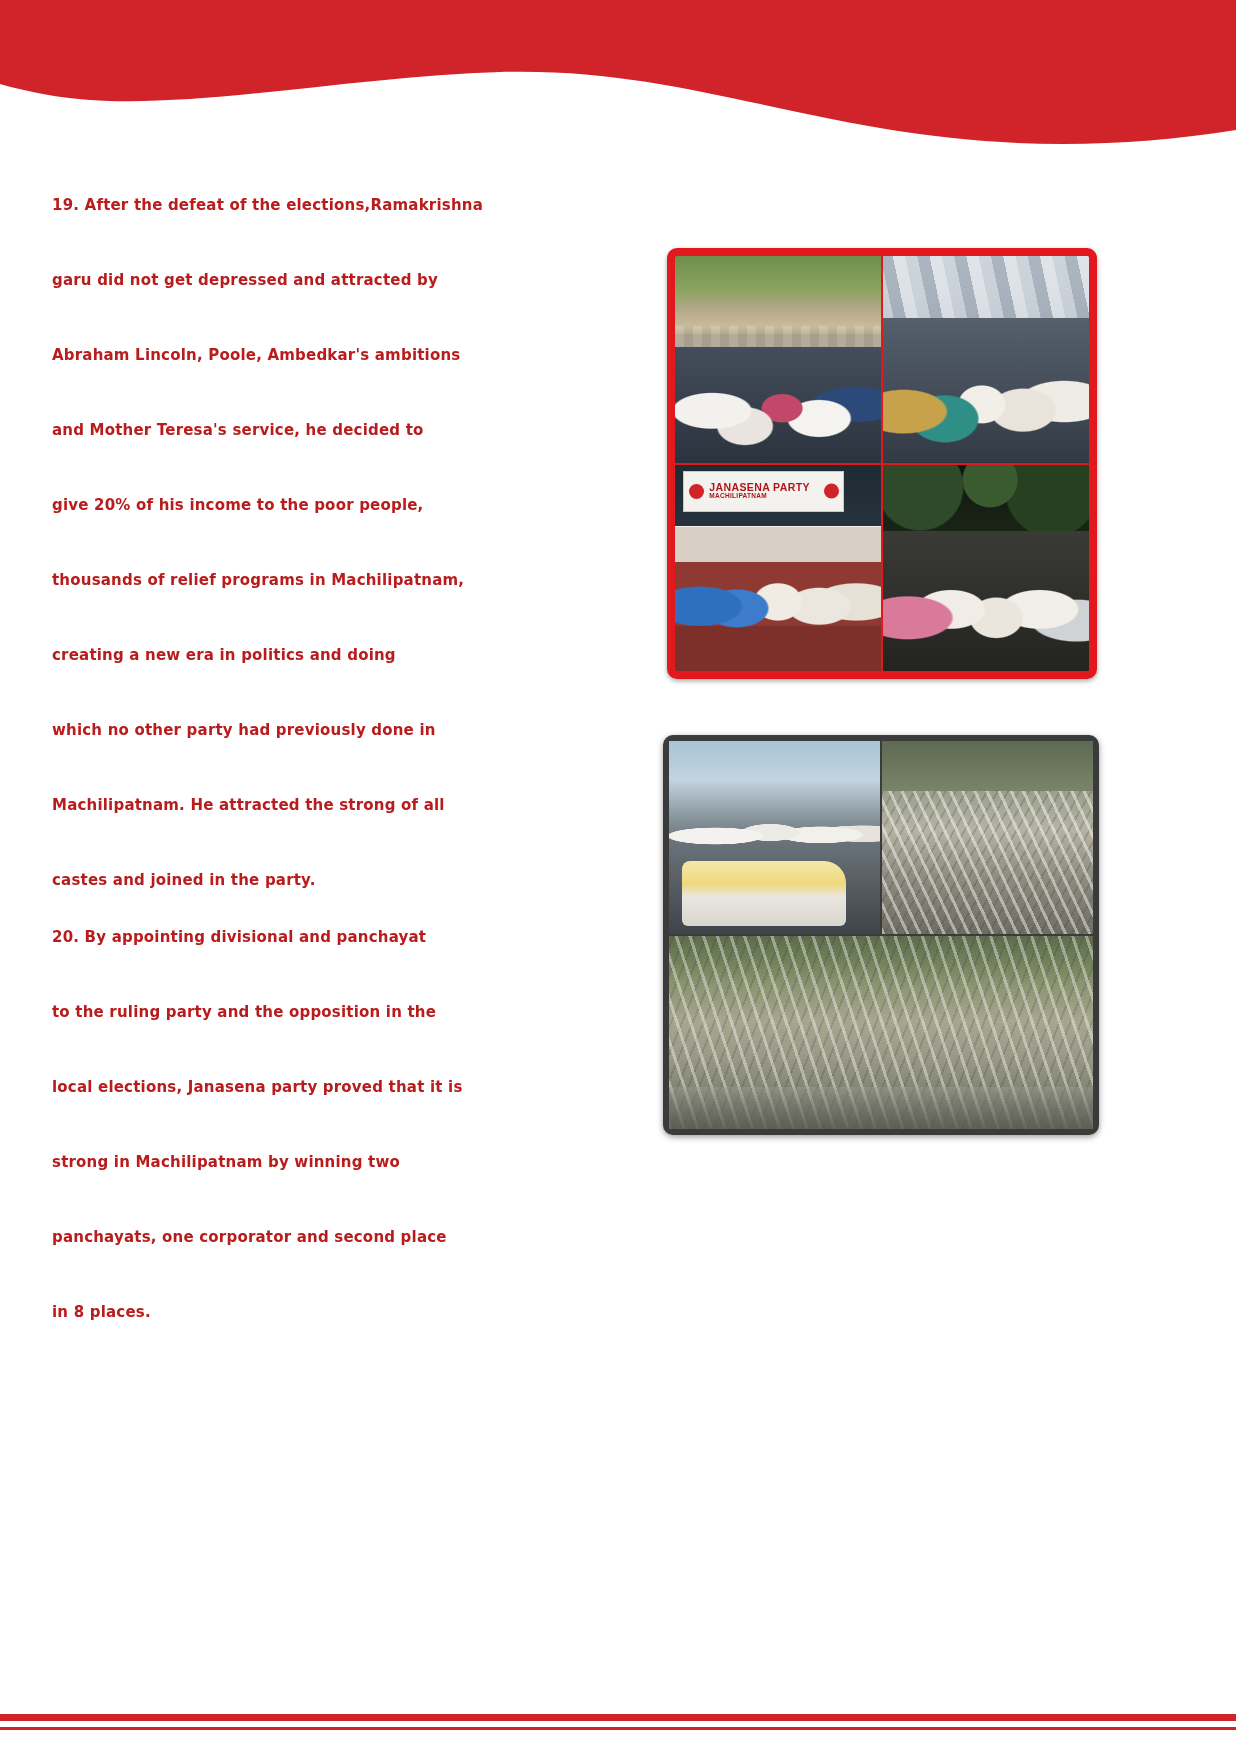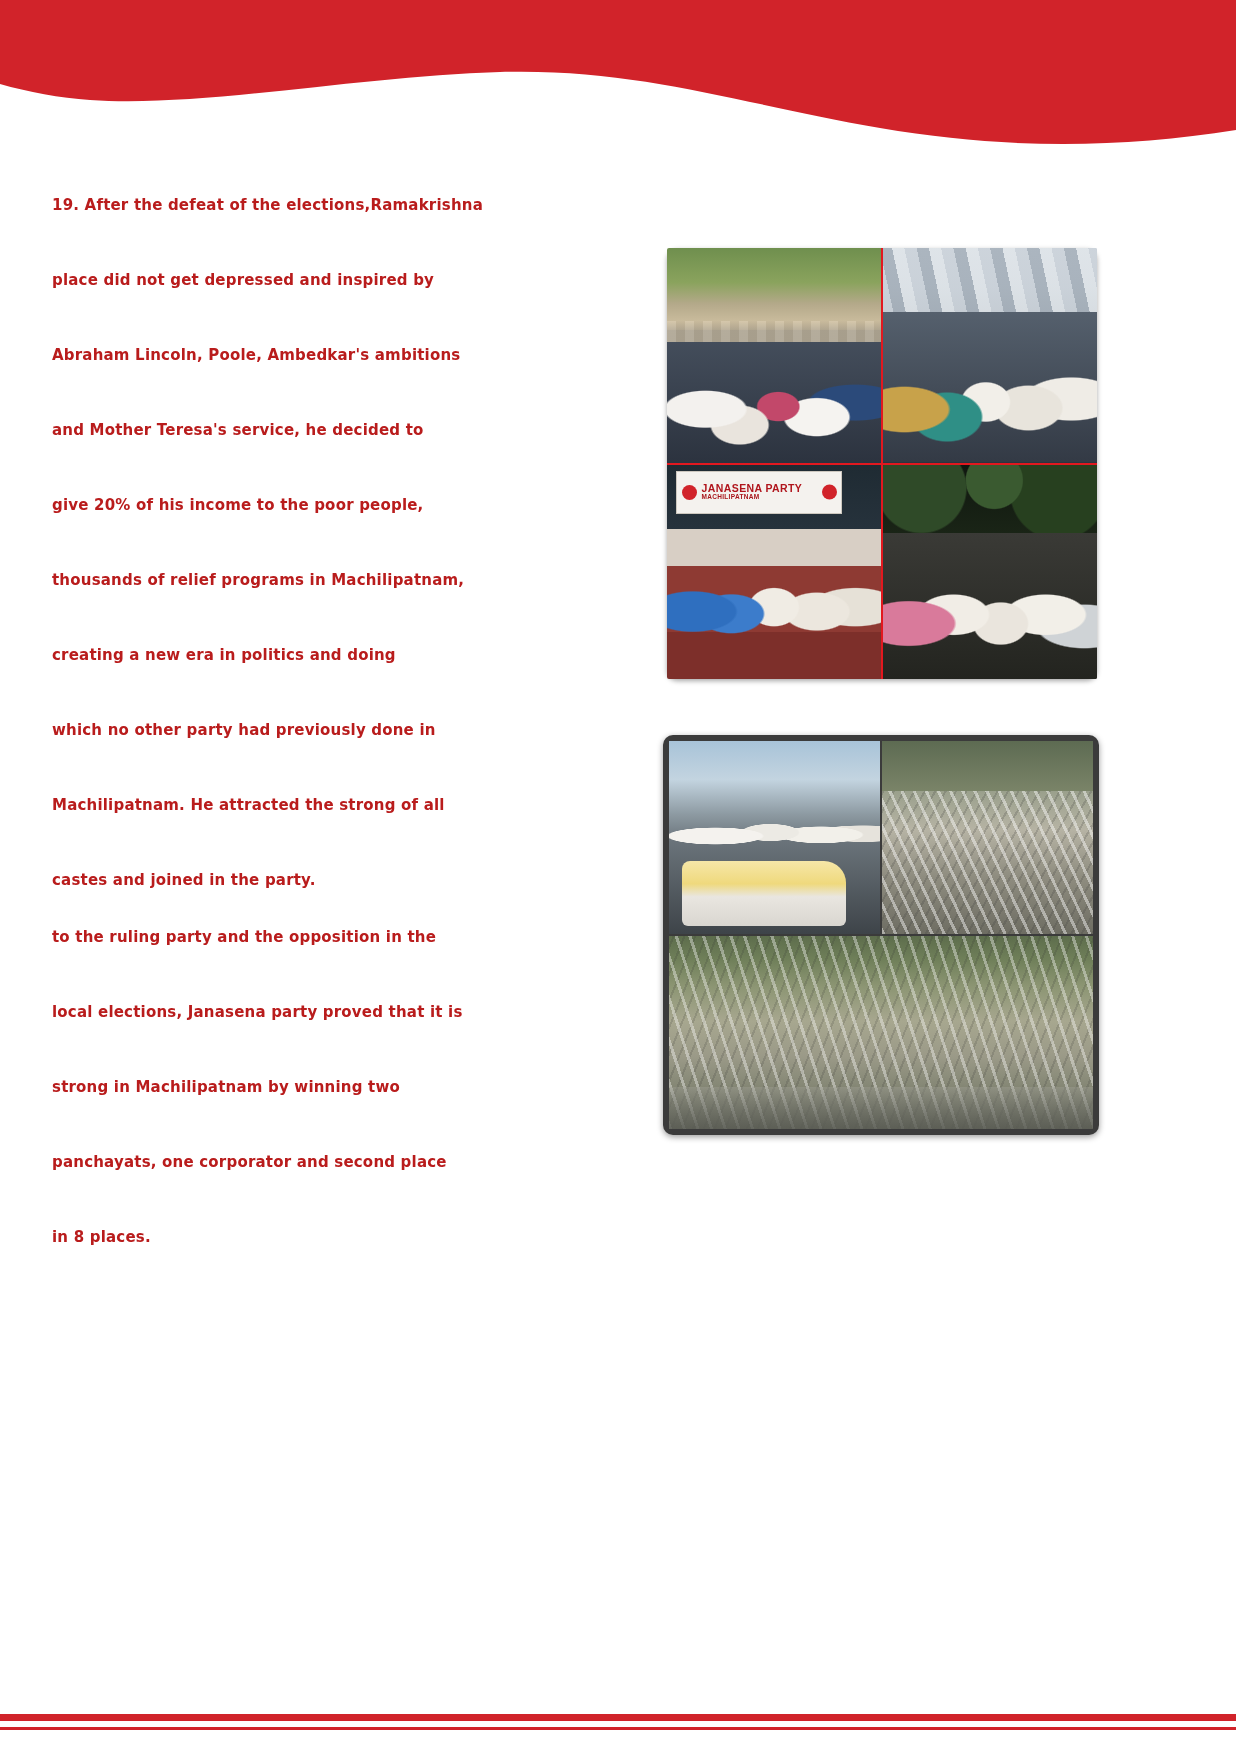--- a/index.html
+++ b/index.html
@@ -74,20 +74,21 @@
 
   
   .collage1 {
     position: absolute;
     left: 667px;
     top: 88px;
     width: 430px;
     height: 431px;
     background: #e2181f;
     border-radius: 10px;
+    padding: 8px;
     box-sizing: border-box;
     box-shadow: 0 2px 5px rgba(0,0,0,0.35);
   }
   .collage1-inner {
     width: 100%;
     height: 100%;
     display: grid;
     grid-template-columns: 1fr 1fr;
     grid-template-rows: 1fr 1fr;
     gap: 2px;
@@ -296,21 +297,21 @@
     <path d="M0,0 L1236,0 L1236,130 C1120,148 1010,150 880,128 C740,104 640,68 500,72 C360,76 200,108 90,100 C60,98 28,92 0,84 Z" fill="#d1232a"></path>
   </svg>
 </div>
 
 <div class="content">
 
   <div class="block" style="height:740px;">
 
     <div class="para" style="left:52px; top:8px; width:640px;">
       <div>19. After the defeat of the elections,Ramakrishna</div>
-      <div>place did not get depressed and inspired by</div>
+      <div>garu did not get depressed and attracted by</div>
       <div>Abraham Lincoln, Poole, Ambedkar's ambitions</div>
       <div>and Mother Teresa's service, he decided to</div>
       <div>give 20% of his income to the poor people,</div>
       <div>thousands of relief programs in Machilipatnam,</div>
       <div>creating a new era  in politics and doing</div>
       <div>which no other party had previously done in</div>
       <div>Machilipatnam. He attracted the strong of all</div>
       <div>castes and joined in the party.</div>
     </div>
 
@@ -330,20 +331,21 @@
         </div>
         <div class="photo p4"></div>
       </div>
     </div>
 
   </div>
 
   <div class="block" style="height:600px;">
 
     <div class="para" style="left:52px; top:0px; width:640px;">
+      <div>20. By appointing divisional and panchayat</div>
       <div>to the ruling party and the opposition in the</div>
       <div>local elections, Janasena party proved that it is</div>
       <div>strong in Machilipatnam by winning two</div>
       <div>panchayats, one corporator and second place</div>
       <div>in 8 places.</div>
     </div>
 
   </div>
 
 </div>

